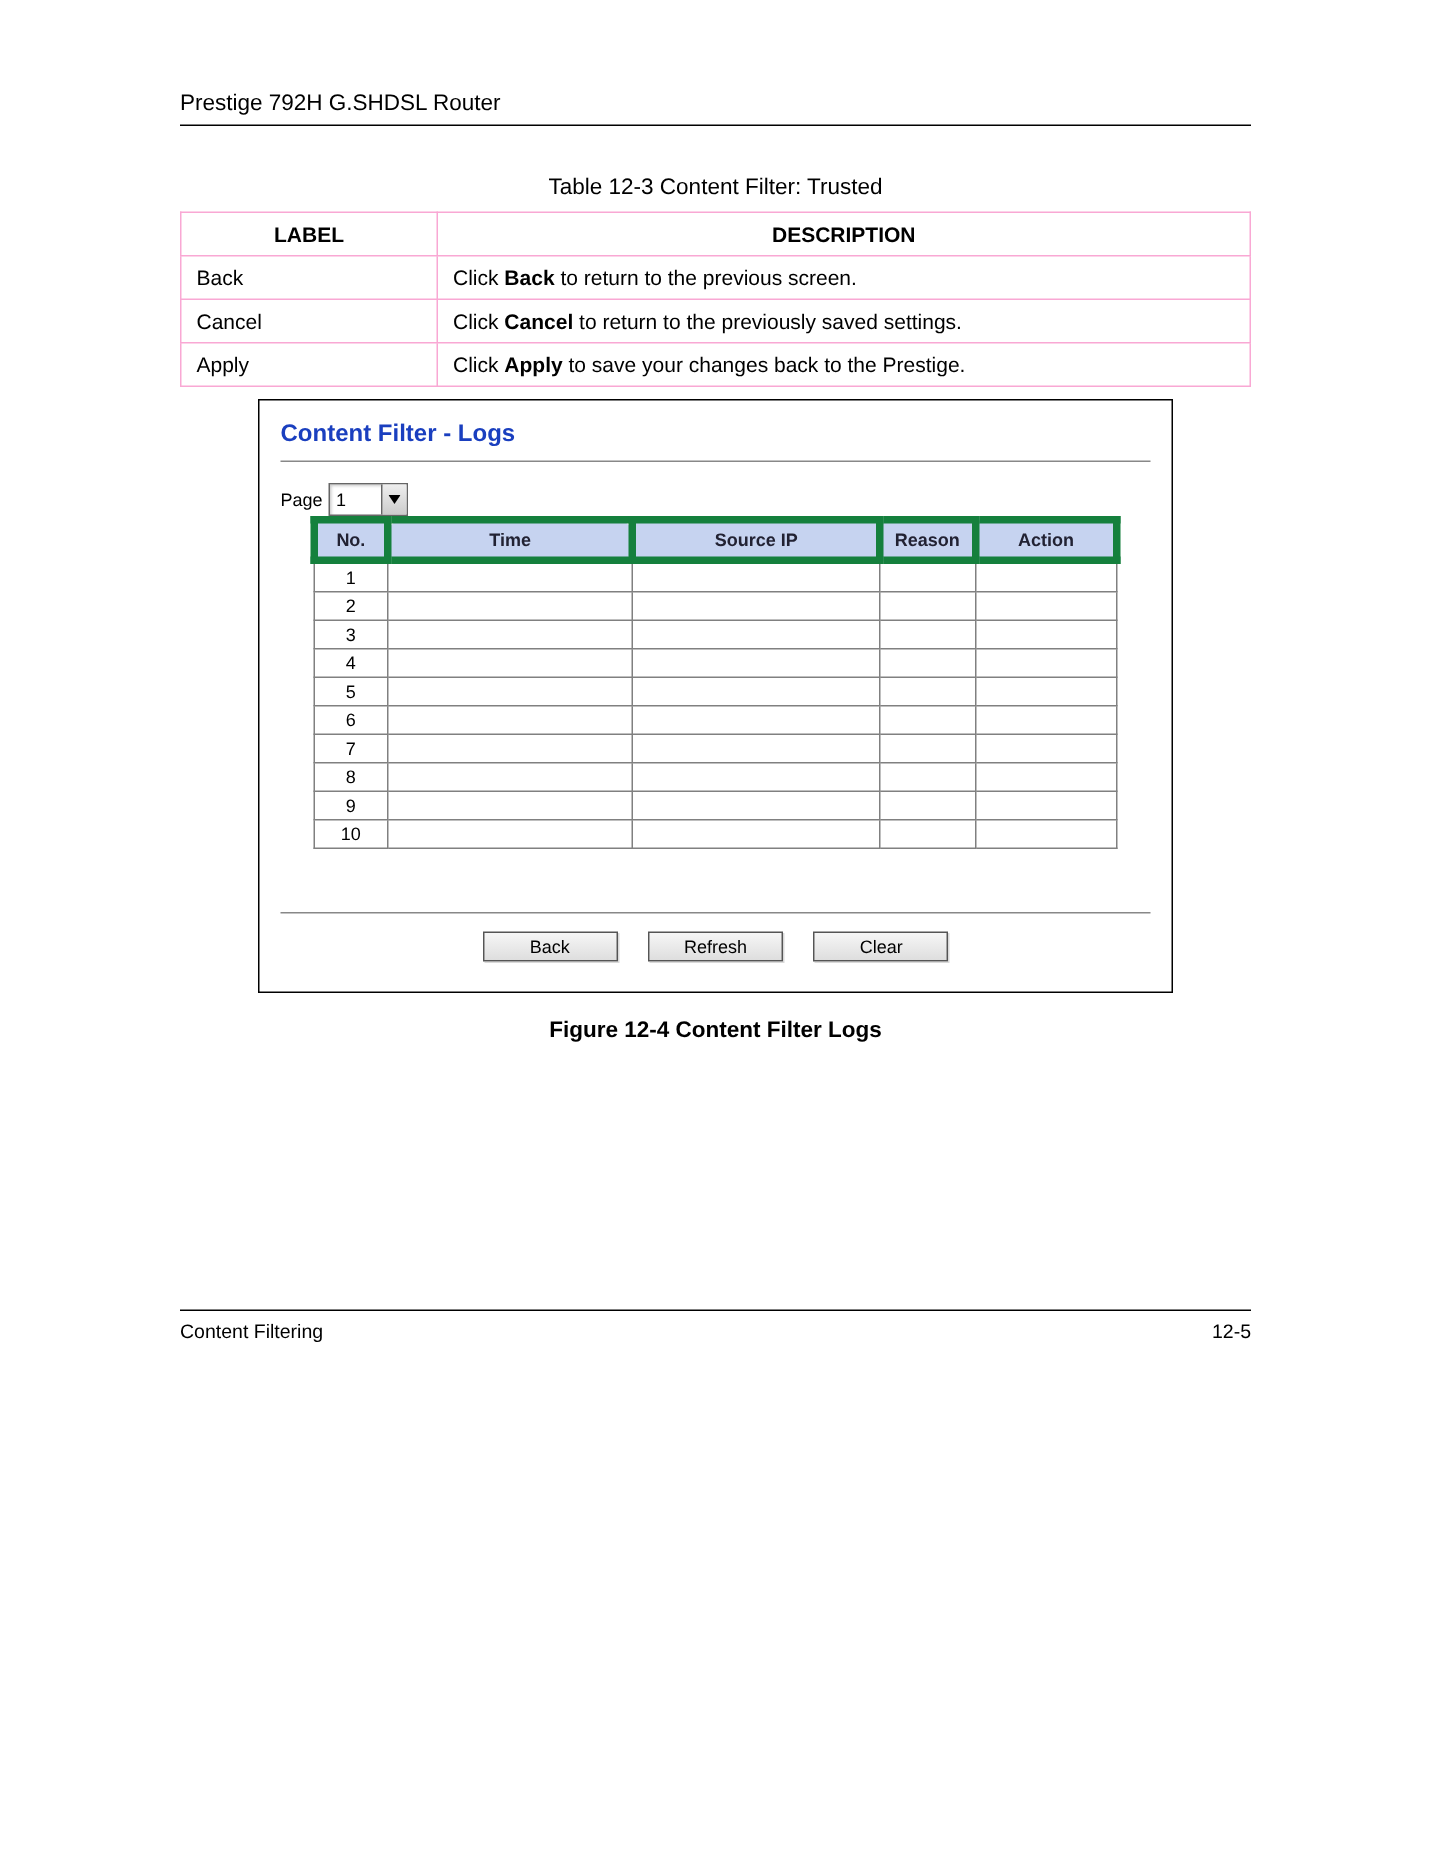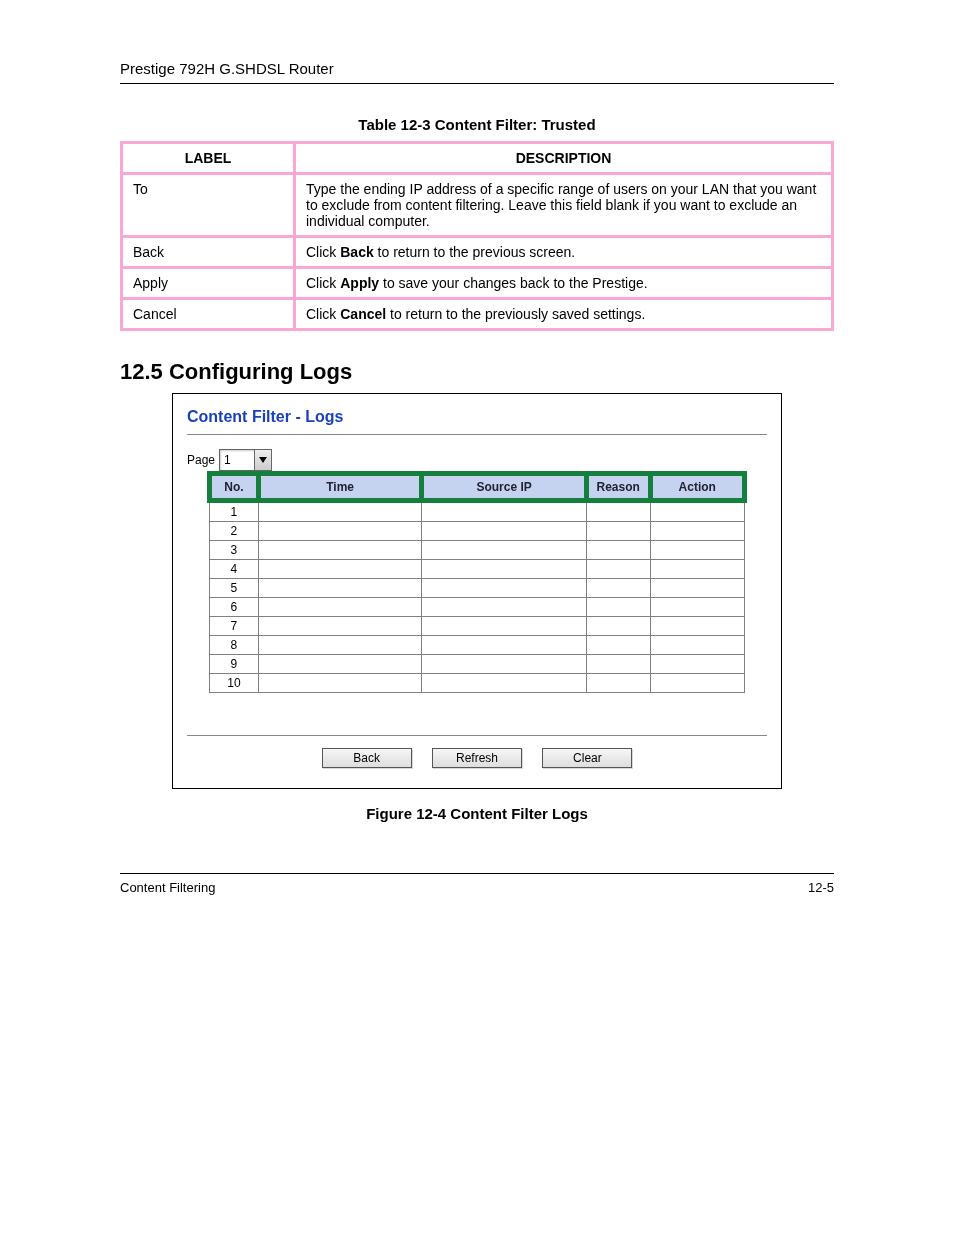--- a/index.html
+++ b/index.html
@@ -17,32 +17,32 @@
     padding: 60px 120px 0 120px;
   }
   .running-head {
     text-align: left;
     font-size: 15px;
     padding-bottom: 6px;
     border-bottom: 1px solid #000;
   }
   .table-caption {
     text-align: center;
-    font-weight: bold;
+    font-weight: normal;
     font-size: 15px;
     margin-top: 32px;
     margin-bottom: 8px;
   }
   table.desc {
     border-collapse: collapse;
     width: 100%;
     font-size: 14px;
   }
   table.desc th, table.desc td {
-    border: 3px solid #f9a8d4;
+    border: 1px solid #f9a8d4;
     padding: 6px 10px;
     vertical-align: top;
     text-align: left;
   }
   table.desc th:first-child { width: 150px; }
   table.desc th { text-align: center; }
   .bold { font-weight: bold; }
   h2.sec {
     font-size: 22px;
     font-weight: bold;
@@ -178,47 +178,40 @@
 
   <table class="desc">
     <thead>
       <tr>
         <th>LABEL</th>
         <th>DESCRIPTION</th>
       </tr>
     </thead>
     <tbody>
       <tr>
-        <td>To</td>
+        <td>Back</td>
         <td>
-          <span>Type the ending IP address of a specific range of users on your LAN that you want to exclude from content filtering. Leave this field blank if you want to exclude an individual computer.</span><span class="bold"></span><span></span>
+          <span>Click </span><span class="bold">Back</span><span> to return to the previous screen.</span>
         </td>
       </tr>
       <tr>
-        <td>Back</td>
+        <td>Cancel</td>
         <td>
-          <span>Click </span><span class="bold">Back</span><span> to return to the previous screen.</span>
+          <span>Click </span><span class="bold">Cancel</span><span> to return to the previously saved settings.</span>
         </td>
       </tr>
       <tr>
         <td>Apply</td>
         <td>
           <span>Click </span><span class="bold">Apply</span><span> to save your changes back to the Prestige.</span>
         </td>
       </tr>
-      <tr>
-        <td>Cancel</td>
-        <td>
-          <span>Click </span><span class="bold">Cancel</span><span> to return to the previously saved settings.</span>
-        </td>
-      </tr>
     </tbody>
   </table>
 
-  <h2 class="sec">12.5  Configuring Logs</h2>
 
   <div class="ui-panel">
     <div class="ui-title">Content Filter - Logs</div>
     <hr class="ui-hr">
 
     <div class="page-row">
       <span>Page</span>
       <span class="dropdown">
         <span class="dd-val">1</span>
         <span class="dd-btn">

